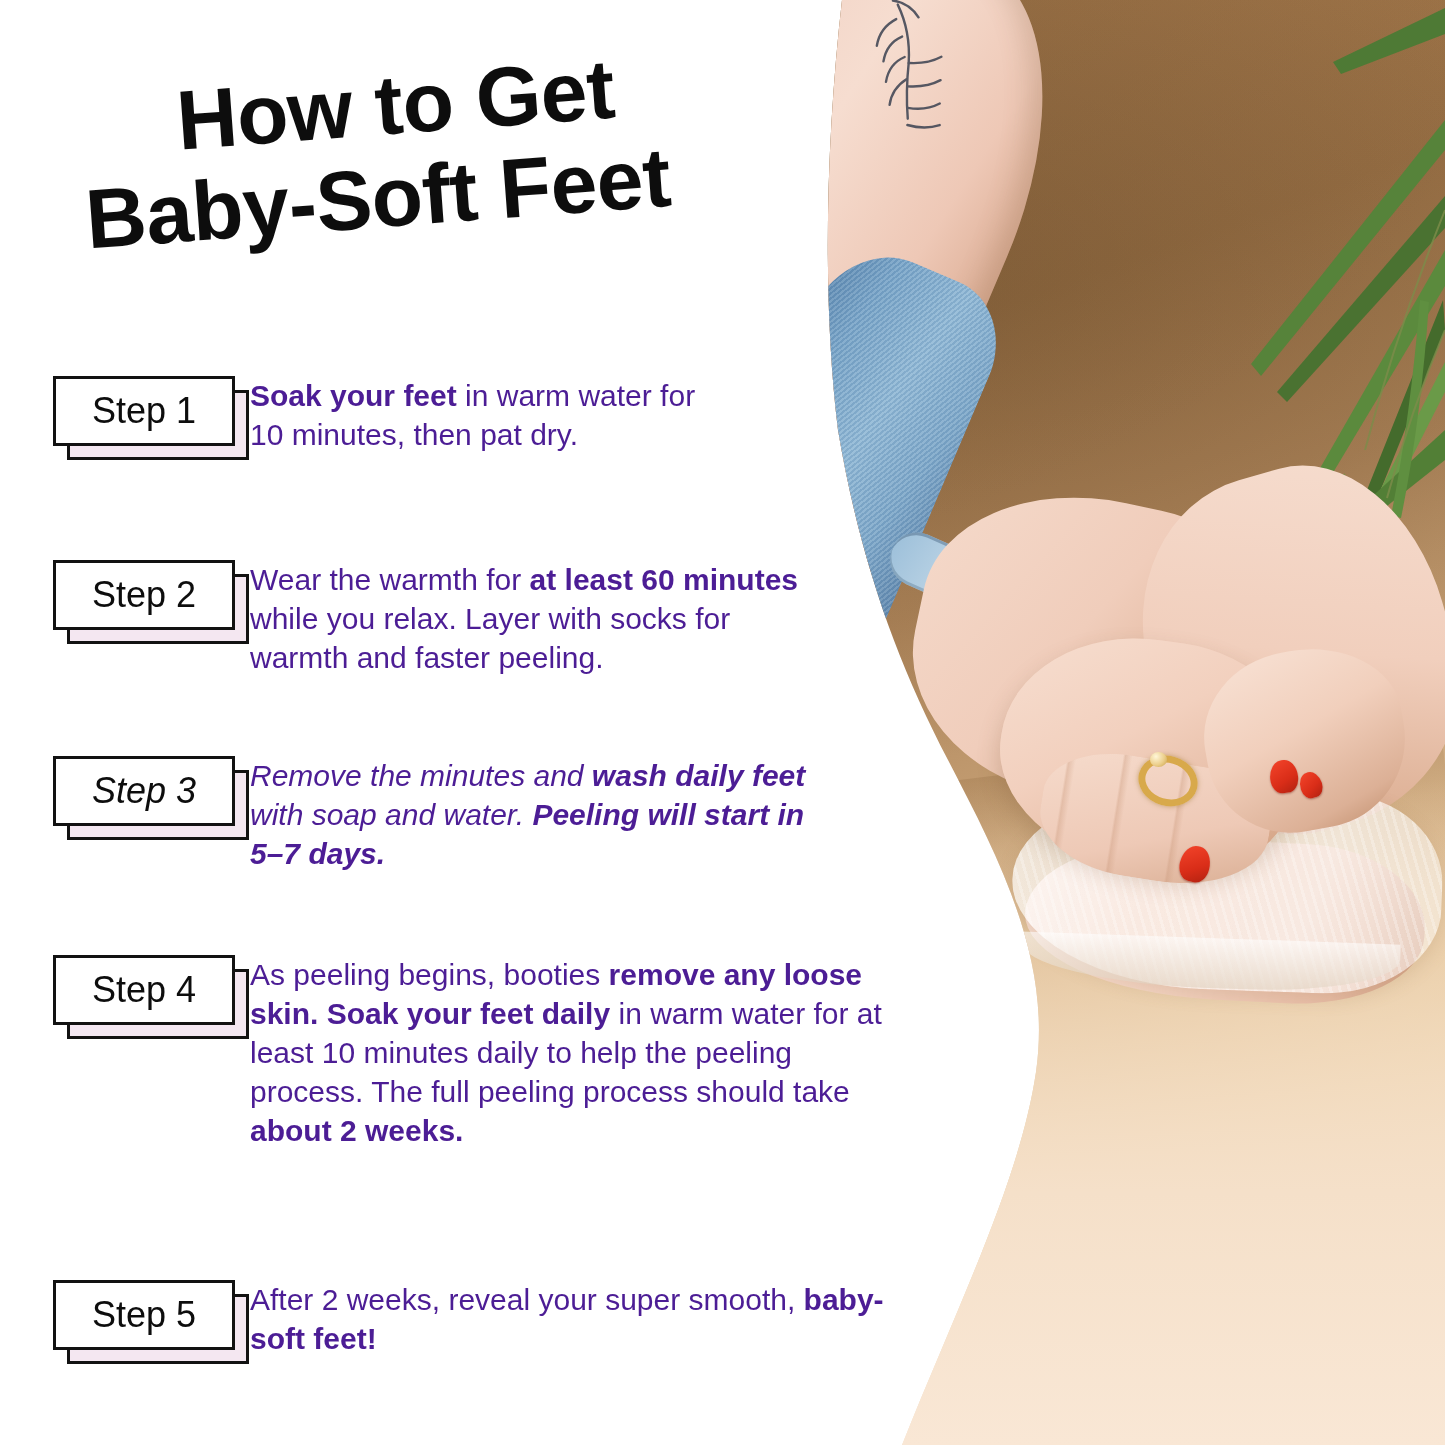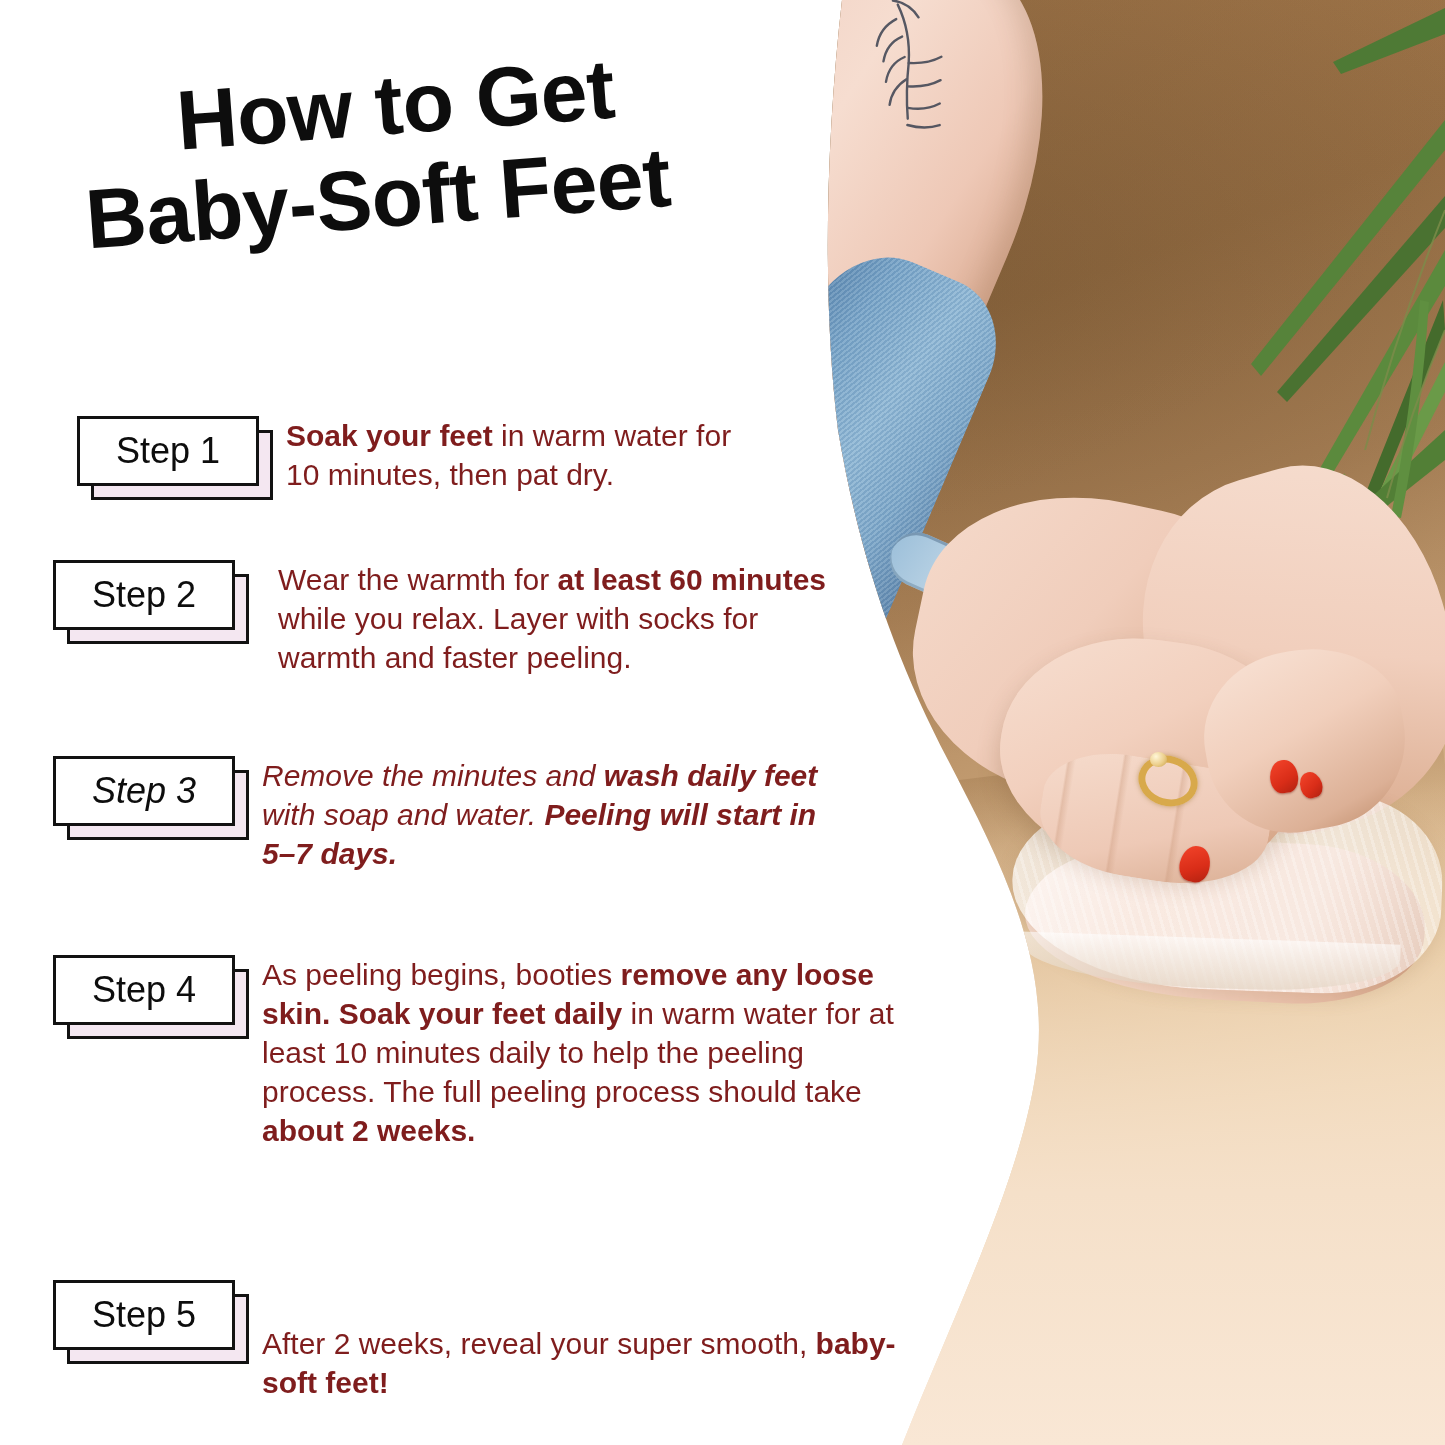--- a/index.html
+++ b/index.html
@@ -253,37 +253,36 @@
     font-weight: 400;
     color: #0d0d0d;
     letter-spacing: 0px;
     line-height: 1;
   }
   .step-text {
     flex: 1 1 auto;
     padding-right: 10px;
     font-size: 30px;
     line-height: 1.30;
-    color: #7f1d1d;
+    color: #4c1d95;
     font-weight: 400;
-    padding-left: 12px;
   }
   .step-text b { font-weight: 700; }
 
-  #r1 { top: 416px; margin-left: 24px; }
-  #r2 { top: 560px; gap: 16px; }
+  #r1 { top: 376px; }
+  #r2 { top: 560px; }
   #r3 { top: 756px; font-style: italic; }
   #r4 { top: 955px; }
   #r5 { top: 1280px; }
 
   #r1 .step-text { max-width: 470px; }
   #r2 .step-text { max-width: 555px; }
   #r3 .step-text { max-width: 570px; }
   #r4 .step-text { max-width: 660px; }
-  #r5 .step-text { max-width: 640px; margin-top: 44px; }
+  #r5 .step-text { max-width: 640px; }
 </style>
 </head>
 <body>
 
 <div id="page">
 
   <div id="photo-panel">
     <div id="photo-clip">
 
       <div class="photo-layer" id="photo-bg"></div>

